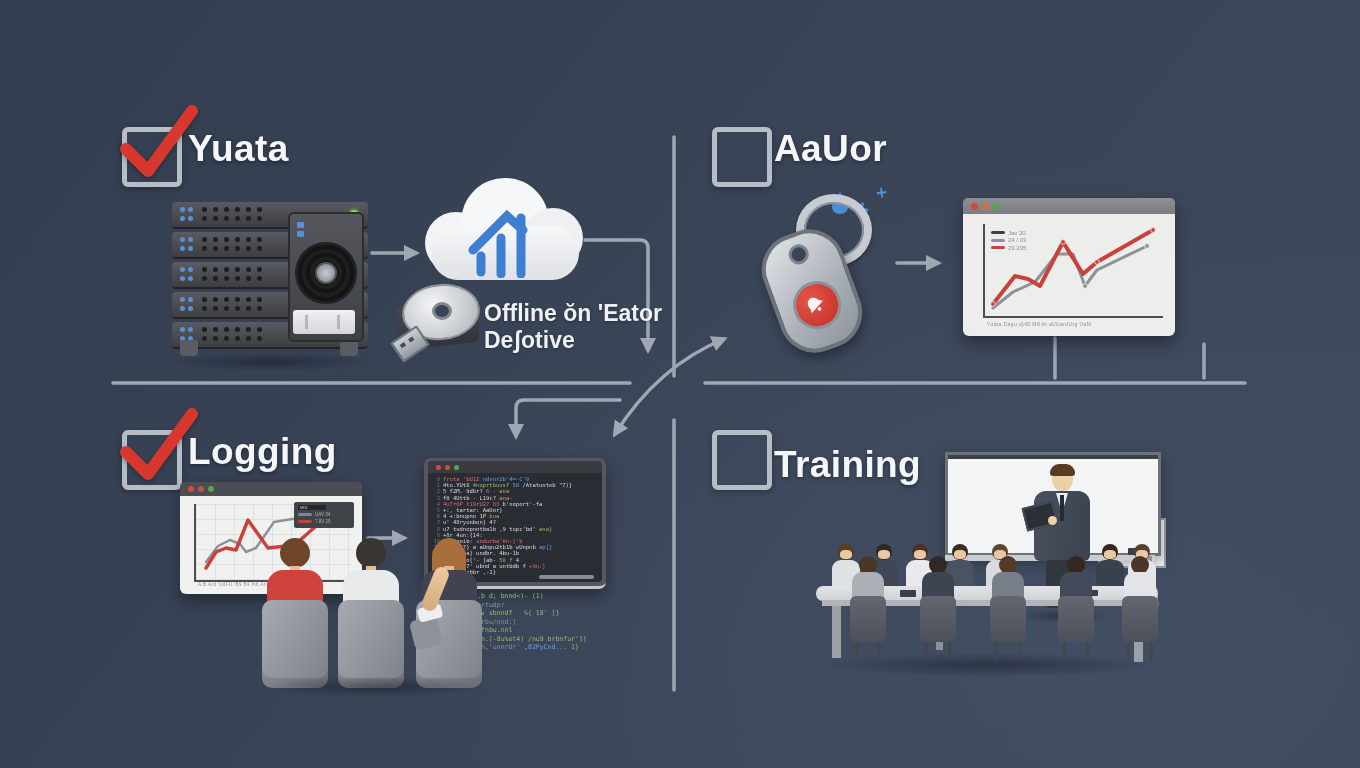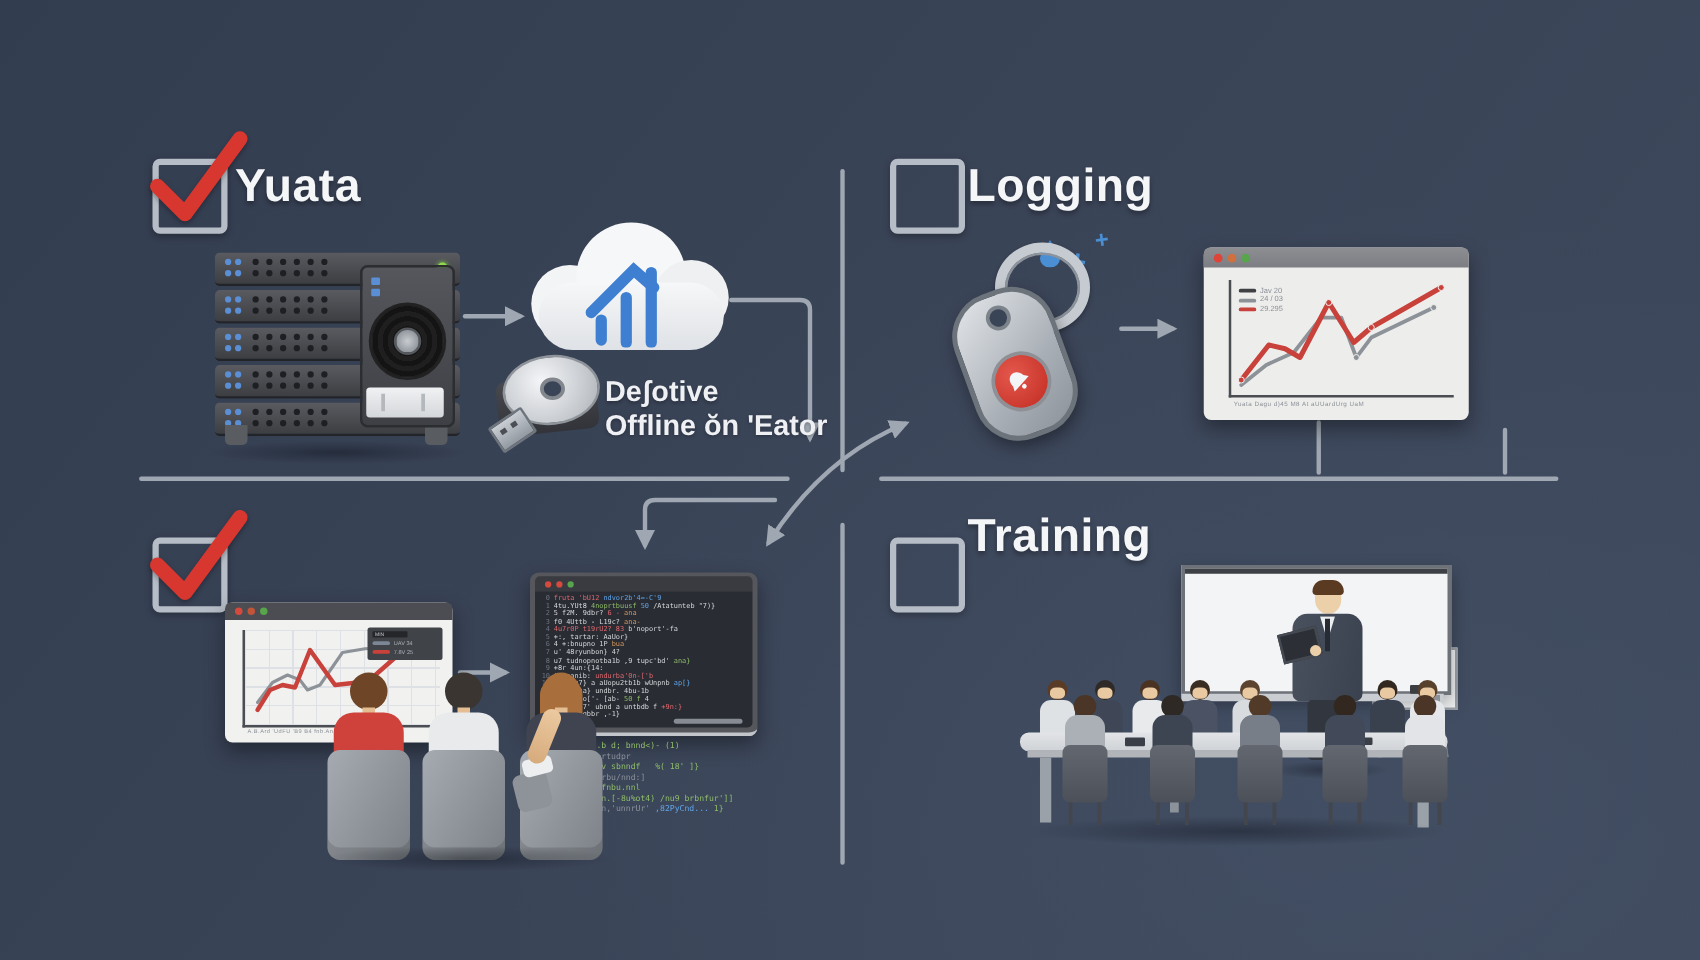--- a/index.html
+++ b/index.html
@@ -192,26 +192,26 @@
   <div class="abs" style="left:392px;top:280px;width:92px;height:78px">
     <div class="abs" style="left:6px;top:22px;width:80px;height:44px;background:linear-gradient(#47494e,#323439);border-radius:8px;transform:rotate(-6deg)"></div>
     <div class="abs" style="left:10px;top:4px;width:74px;height:52px;border-radius:50%;background:radial-gradient(circle at 40% 35%,#f4f5f7,#c2c6cb 70%,#a7abb1);transform:rotate(-6deg);border:2px solid #8f949b"></div>
     <div class="abs" style="left:40px;top:22px;width:14px;height:12px;border-radius:50%;background:#3a4457;border:3px solid #82878e"></div>
     <div class="abs" style="left:2px;top:52px;width:28px;height:20px;background:linear-gradient(#c9ced4,#9299a1);border:2px solid #6f757d;border-radius:2px;transform:rotate(-34deg)">
       <div class="abs" style="left:5px;top:5px;width:5px;height:4px;background:#4b4f55;box-shadow:10px 0 0 #4b4f55"></div>
     </div>
   </div>
 
   <div class="abs" style="left:484px;top:300px;color:#eef0f3;font-size:23px;font-weight:700;line-height:1.18;text-shadow:0 1px 3px rgba(0,0,0,.3)">
+    <div>Offline ŏn 'Eator</div>
     <div>Deʃotive</div>
-    <div>Offline ŏn 'Eator</div>
   </div>
 
   <div class="abs checkbox" style="left:712px;top:127px"></div>
-  <div class="abs qtitle" style="left:774px;top:128px">Logging</div>
+  <div class="abs qtitle" style="left:774px;top:128px">AaUor</div>
 
   <div class="abs" style="left:760px;top:182px;width:140px;height:170px">
     <svg class="abs" width="16" height="22" viewBox="0 0 16 22" style="left:72px;top:10px">
       <path d="M8 0 C12 7 16 11 16 15 A8 7 0 1 1 0 15 C0 11 4 7 8 0 Z" fill="#4a8fd4"></path>
     </svg>
     <div class="abs" style="left:94px;top:12px;color:#4a8fd4;font-size:26px;font-weight:700;transform:rotate(8deg)">+</div>
     <div class="abs" style="left:116px;top:0px;color:#4a8fd4;font-size:19px;font-weight:700;transform:rotate(-8deg)">+</div>
     <div class="abs" style="left:36px;top:12px;width:60px;height:56px;border:8px solid #c6cbd1;border-radius:50%;box-shadow:inset 0 0 0 2px #8d939b, 0 2px 4px rgba(0,0,0,.3)"></div>
     <div class="abs" style="left:10px;top:48px;width:76px;height:114px;border-radius:36px;background:linear-gradient(145deg,#e3e6ea,#a9afb6 60%,#8c929a);border:4px solid #6d737b;transform:rotate(-20deg);box-shadow:0 6px 12px rgba(0,0,0,.35)">
       <div class="abs" style="left:28px;top:8px;width:14px;height:14px;border-radius:50%;background:#3a4457;border:3px solid #7d838b"></div>
@@ -254,20 +254,21 @@
           <span style="font-size: 6px; color: rgb(139, 144, 151);">29.295</span>
         </div>
       </div>
     <div class="tick-label" style="left:24px;top:123px">Yuata    Dagu    d)45 M8 At aUUardUrg UaM</div>
   </div>
 
   <div class="abs checkbox" style="left:122px;top:430px"></div>
   <svg class="abs" width="86" height="78" viewBox="0 0 86 78" style="left:116px;top:406px;overflow:visible">
     <path d="M10 46 L32 68 L76 8" stroke="#d8372f" stroke-width="12" fill="none" stroke-linecap="round" stroke-linejoin="round" style="filter:drop-shadow(0 2px 2px rgba(0,0,0,.3))"></path>
   </svg>
+  <div class="abs qtitle" style="left:188px;top:431px">Logging</div>
 
   <div class="abs win" style="left:180px;top:482px;width:182px;height:112px;background:#f1f2f0">
     <div class="titlebar" style="height:14px;background:#4c4d52">
       <span class="dot" style="width:6px;height:6px;background:#d64a3e"></span>
       <span class="dot" style="width:6px;height:6px;background:#c2543a"></span>
       <span class="dot" style="width:6px;height:6px;background:#58a54c"></span>
     </div>
     <div class="abs" style="left:14px;top:22px;width:156px;height:76px;border-left:2px solid #4a4d52;border-bottom:2px solid #4a4d52;background-image:repeating-linear-gradient(to right,#dde1e5 0 1px,transparent 1px 19px),repeating-linear-gradient(to bottom,#dde1e5 0 1px,transparent 1px 15px)"><svg viewBox="0 0 156 76" width="100%" height="100%" preserveAspectRatio="none">
           <polyline points="10,58 22,42 34,36 44,40 50,48 60,44 78,18 96,15 118,14 136,6" fill="none" stroke="#8d9298" stroke-width="2.5" stroke-linejoin="round" stroke-linecap="round"></polyline>
           <polyline points="10,64 20,48 30,44 40,46 52,16 62,30 72,44 90,42 102,38 136,8" fill="none" stroke="#c8413b" stroke-width="3.5" stroke-linejoin="round" stroke-linecap="round"></polyline>
@@ -342,21 +343,21 @@
     </div>
   <div class="abs shadow" style="left:250px;top:676px;width:250px;height:22px"></div>
 
   <div class="abs" style="left:408px;top:560px;width:50px;height:100px">
     <div class="abs" style="left:4px;top:58px;width:28px;height:30px;background:#8e939a;border-radius:6px;transform:rotate(-14deg)"></div>
     <div class="abs" style="left:10px;top:46px;width:24px;height:14px;background:#eceef0;border-radius:4px;transform:rotate(-14deg)"></div>
     <div class="abs" style="left:20px;top:6px;width:15px;height:46px;background:linear-gradient(#ecc9a0,#d6ab7c);border-radius:8px;transform:rotate(22deg)"></div>
   </div>
 
   <div class="abs checkbox" style="left:712px;top:430px"></div>
-  <div class="abs qtitle" style="left:774px;top:408px">Training</div>
+  <div class="abs qtitle" style="left:774px;top:444px">Training</div>
 
   <div class="abs" style="left:1098px;top:518px;width:64px;height:46px;background:#eef0f1;border:2px solid #9aa0a6"></div>
   <div class="abs" style="left:1104px;top:564px;width:4px;height:42px;background:#8d9299;transform:rotate(8deg)"></div>
   <div class="abs" style="left:1152px;top:564px;width:4px;height:42px;background:#8d9299;transform:rotate(-8deg)"></div>
 
   <div class="abs board-frame" style="left:945px;top:452px;width:210px;height:98px;box-shadow:0 6px 14px rgba(0,0,0,.35)">
     <div class="abs" style="left:0;top:0;right:0;height:4px;background:#3d4045"></div>
     <div class="abs" style="left:-3px;bottom:-8px;width:210px;height:6px;background:#c9ccd0"></div>
     <div class="abs" style="right:14px;bottom:-2px;width:16px;height:7px;background:#3a3d42;border-radius:1px"></div>
   </div>

